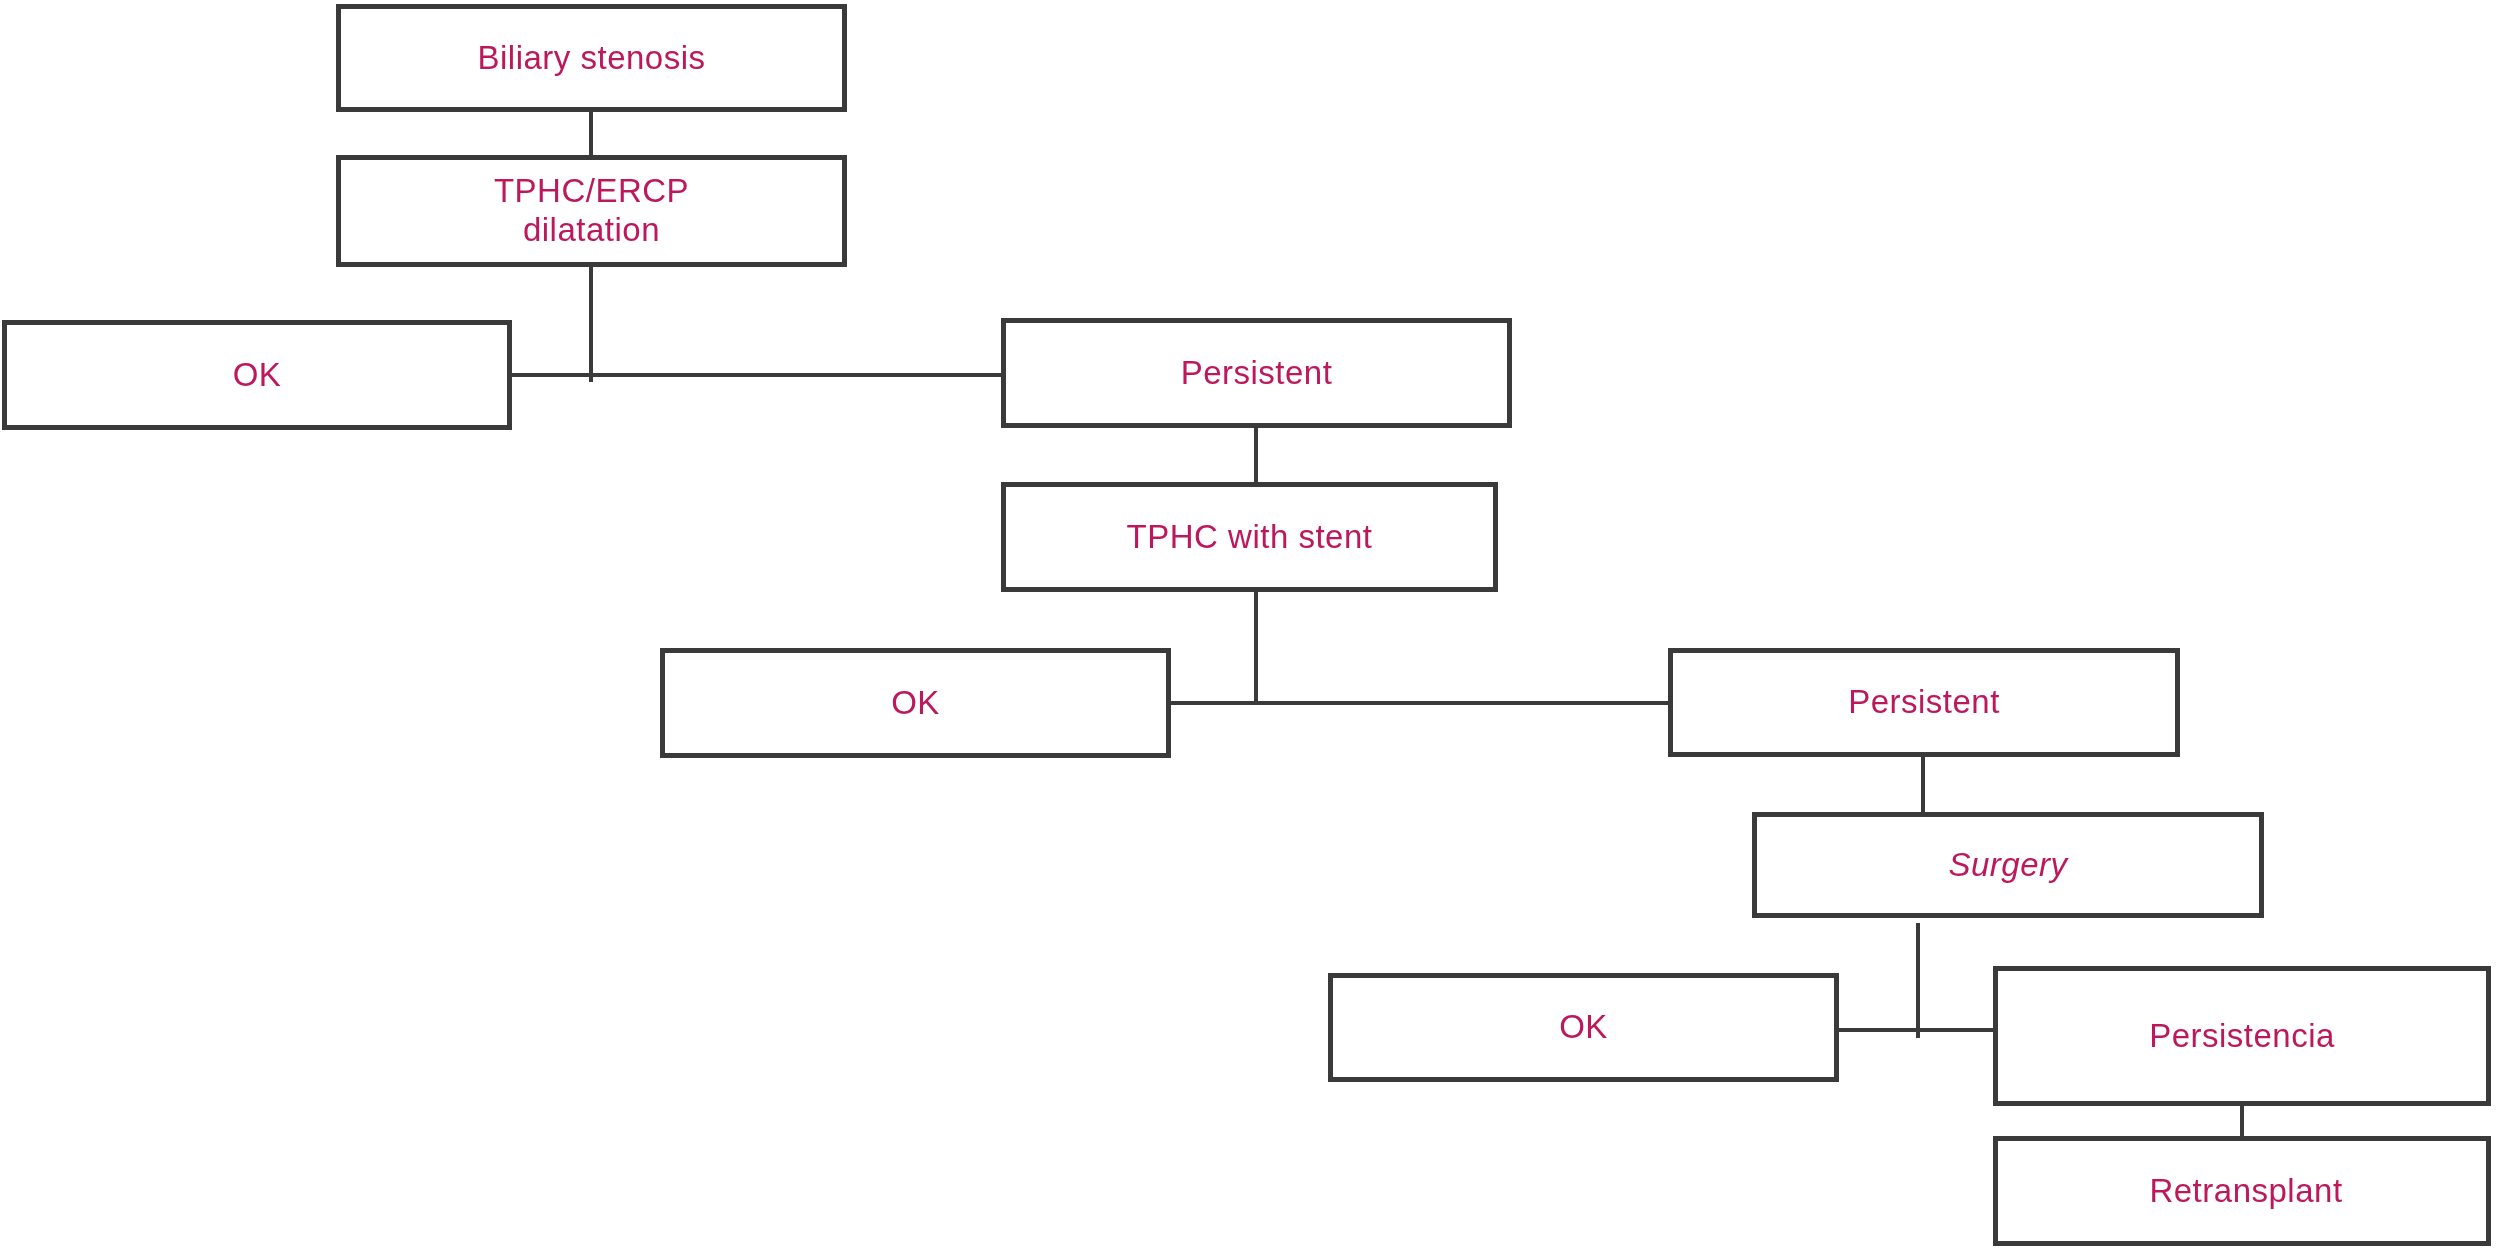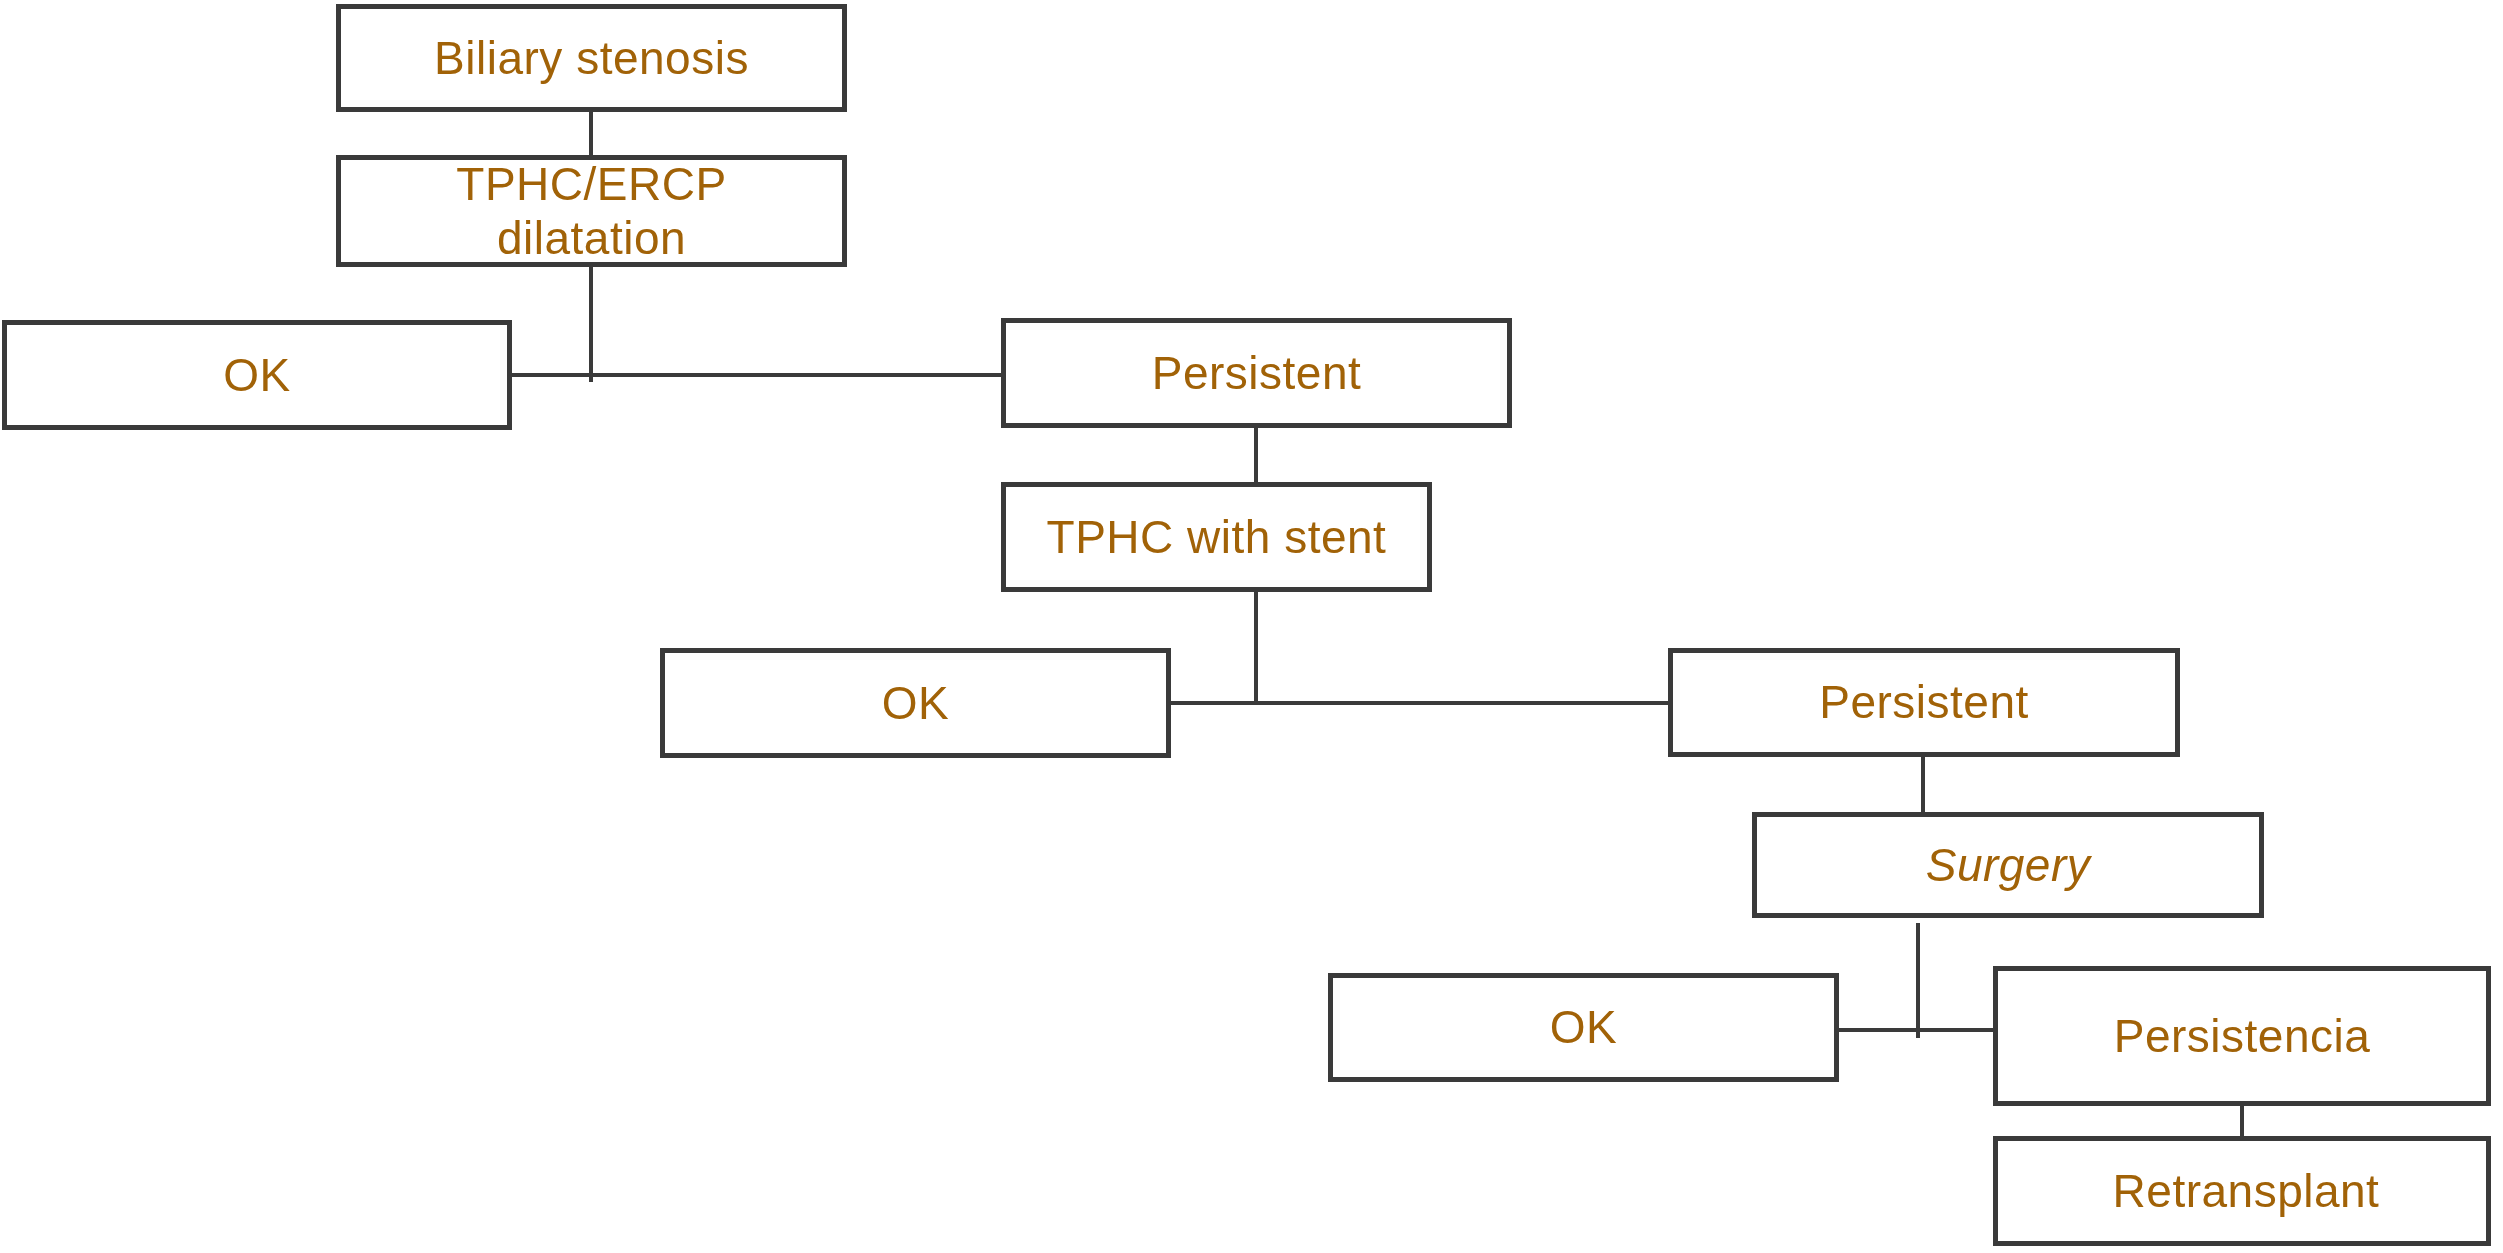--- a/index.html
+++ b/index.html
@@ -19,39 +19,39 @@
     position: absolute;
     box-sizing: border-box;
     background: #ffffff;
     border: 5px solid #3a3a3a;
     display: flex;
     align-items: center;
     justify-content: center;
     text-align: center;
   }
   .node .lbl {
-    font-size: 46px;
+    font-size: 33px;
     line-height: 1.18;
-    color: #a16207;
+    color: #be185d;
     letter-spacing: 0.5px;
   }
   .node--wrap .lbl {
     max-width: 340px;
   }
   .edge {
     position: absolute;
     background: #3a3a3a;
   }
 
   
   #n-biliary      { left: 336px;  top: 4px;    width: 511px; height: 108px; }
   #n-dilatation   { left: 336px;  top: 155px;  width: 511px; height: 112px; }
   #n-ok1          { left: 2px;    top: 320px;  width: 510px; height: 110px; }
   #n-persistent1  { left: 1001px; top: 318px;  width: 511px; height: 110px; }
-  #n-stent        { left: 1001px; top: 482px;  width: 431px; height: 110px; }
+  #n-stent        { left: 1001px; top: 482px;  width: 497px; height: 110px; }
   #n-ok2          { left: 660px;  top: 648px;  width: 511px; height: 110px; }
   #n-persistent2  { left: 1668px; top: 648px;  width: 512px; height: 109px; }
   #n-surgery      { left: 1752px; top: 812px;  width: 512px; height: 106px; font-style: italic; }
   #n-ok3          { left: 1328px; top: 973px;  width: 511px; height: 109px; }
   #n-persistencia { left: 1993px; top: 966px;  width: 498px; height: 140px; }
   #n-retransplant { left: 1993px; top: 1136px; width: 498px; height: 110px; padding-left: 8px; }
 
   
   #e-c1  { left: 589px;  top: 112px;  width: 4px;   height: 43px;  }
   #e-c2  { left: 589px;  top: 267px;  width: 4px;   height: 115px; }

